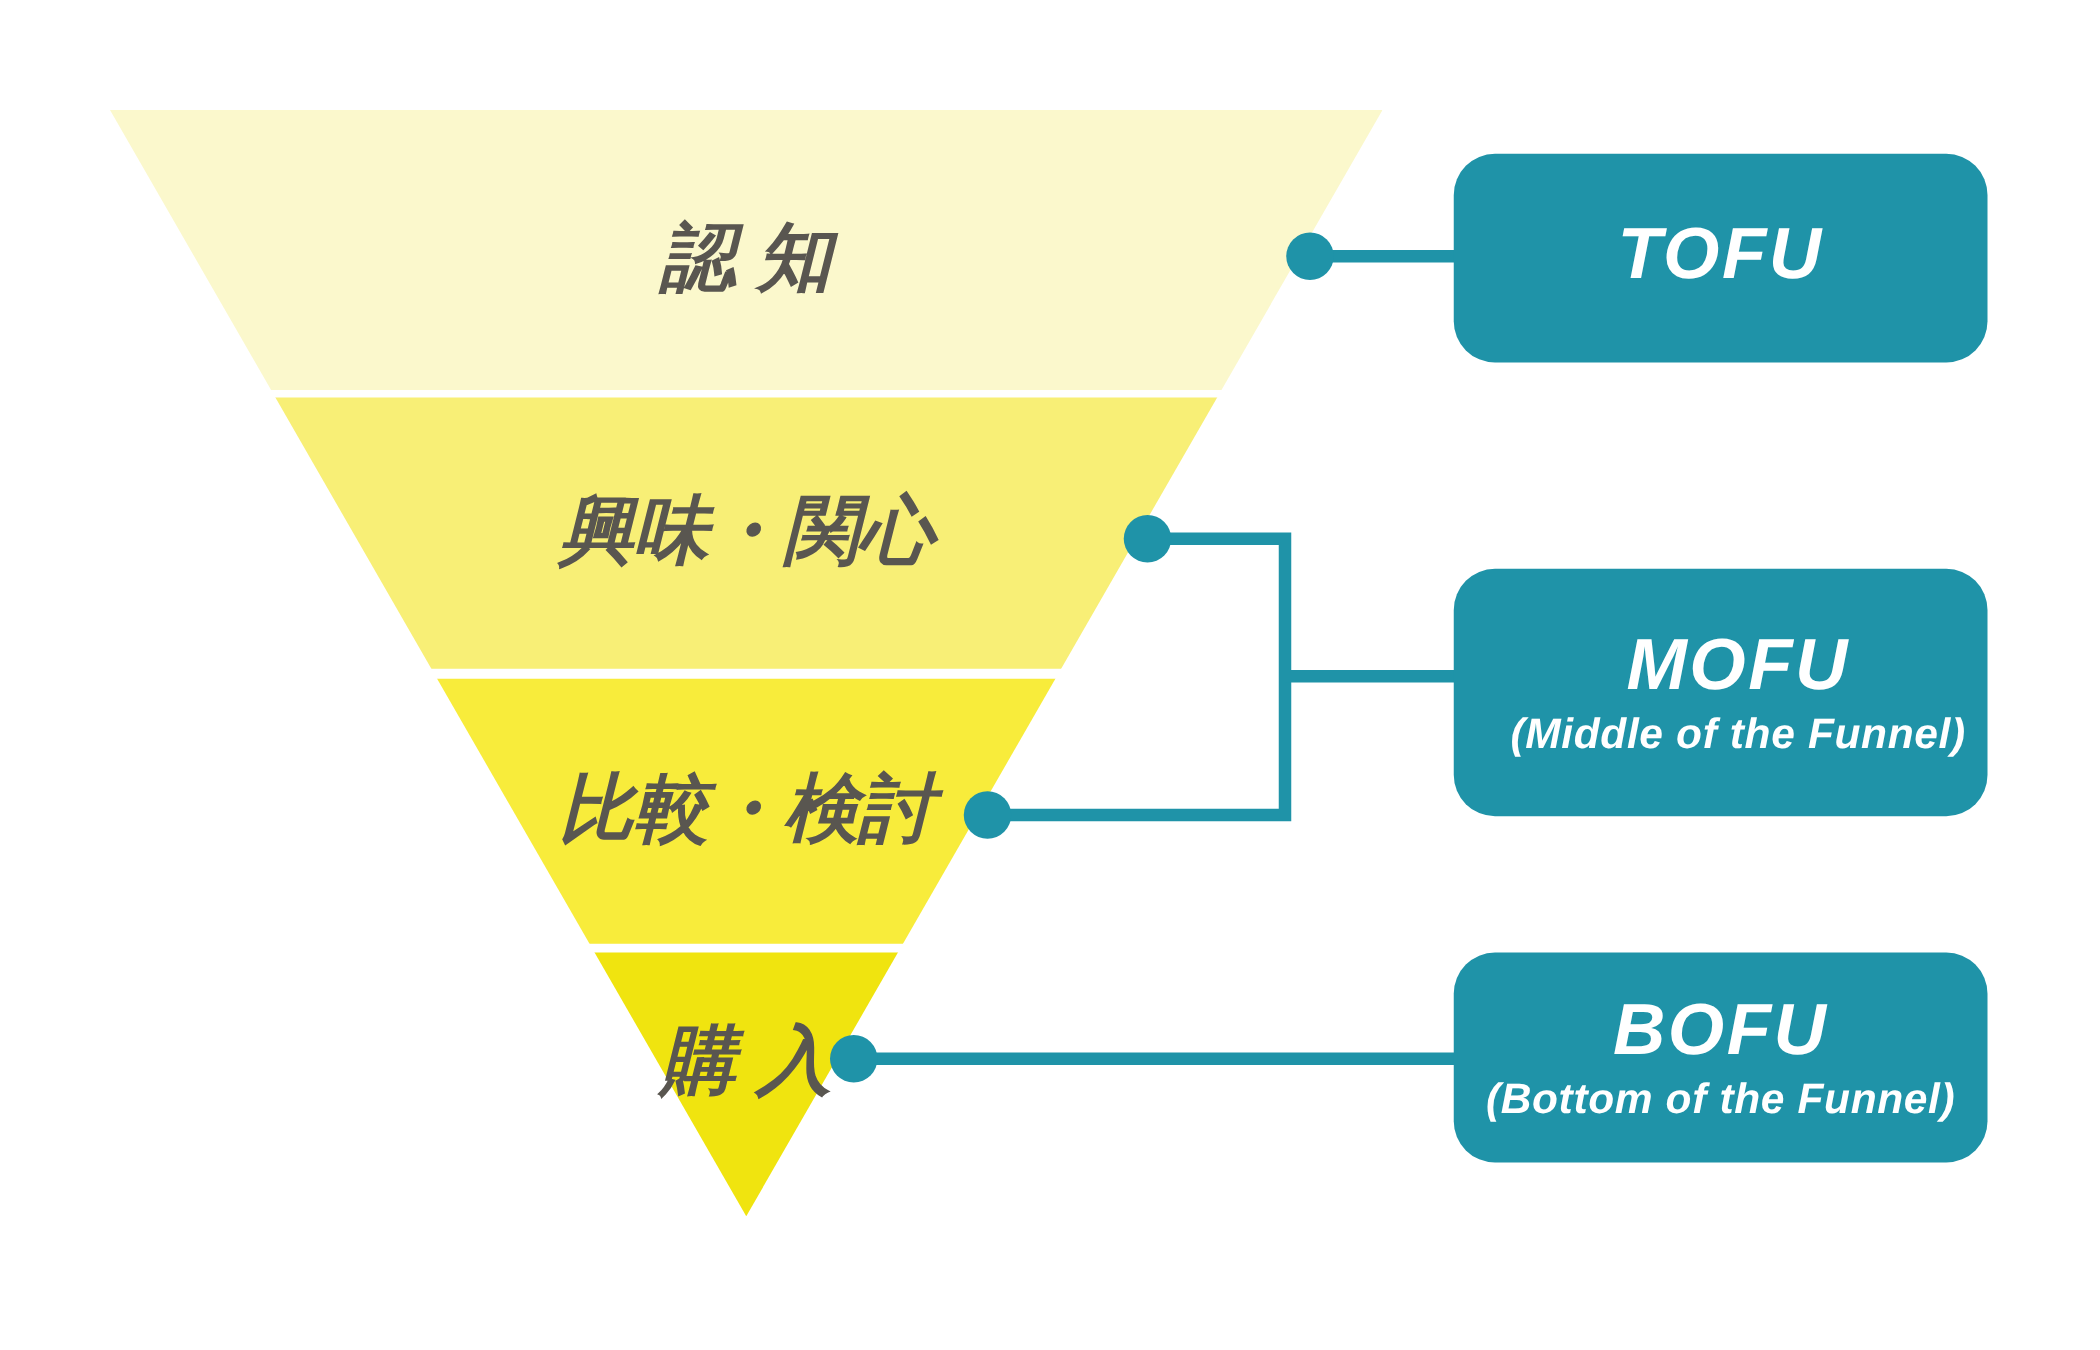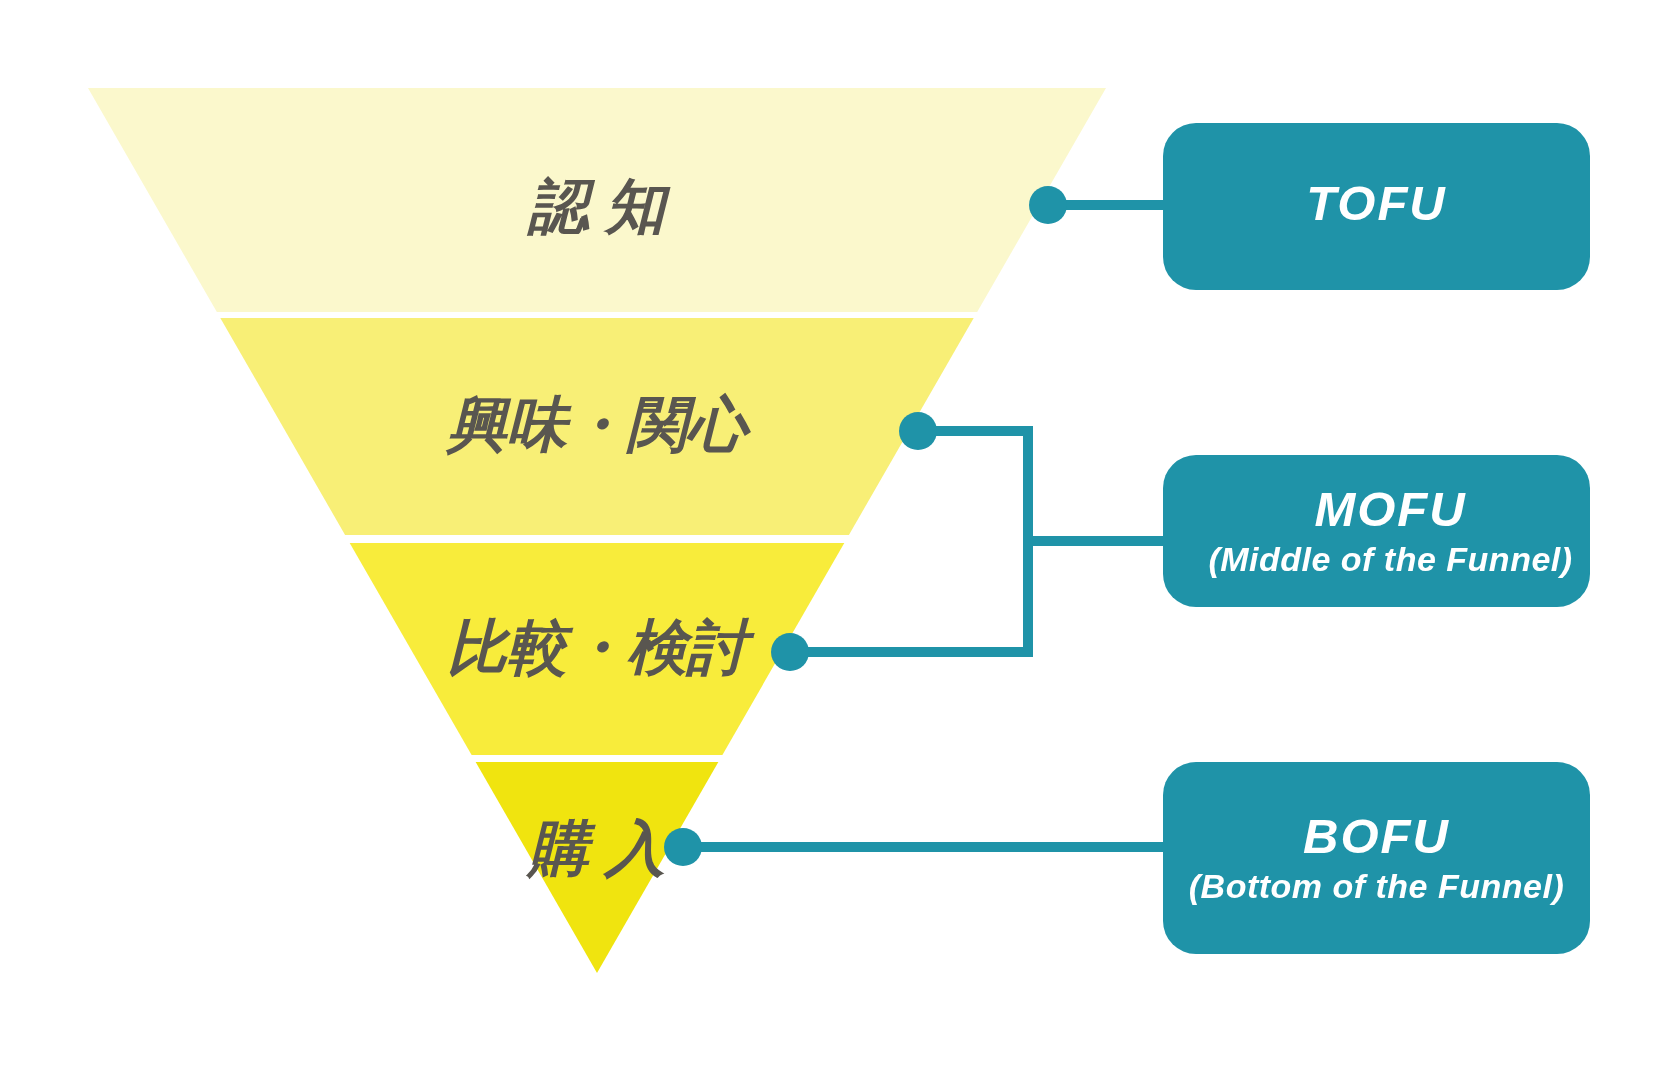--- a/index.html
+++ b/index.html
@@ -24,24 +24,24 @@
     width: 427px;
     border-radius: 33px;
     display: flex;
     flex-direction: column;
     align-items: center;
     justify-content: center;
     text-align: center;
     box-sizing: border-box;
   }
   .callout--tofu { top: 123px; height: 167px; }
-  .callout--mofu { top: 455px; height: 152px; padding-left: 28px; }
-  .callout--bofu { top: 762px; height: 192px; }
+  .callout--mofu { top: 455px; height: 198px; padding-left: 28px; }
+  .callout--bofu { top: 762px; height: 168px; }
   .callout-title {
-    font-size: 49px;
+    font-size: 58px;
     font-weight: bold;
     line-height: 1.05;
     letter-spacing: 2px;
     margin-bottom: 6px;
   }
   .callout-subtitle {
     font-size: 34px;
     font-weight: bold;
     line-height: 1.1;
     letter-spacing: 0.5px;

